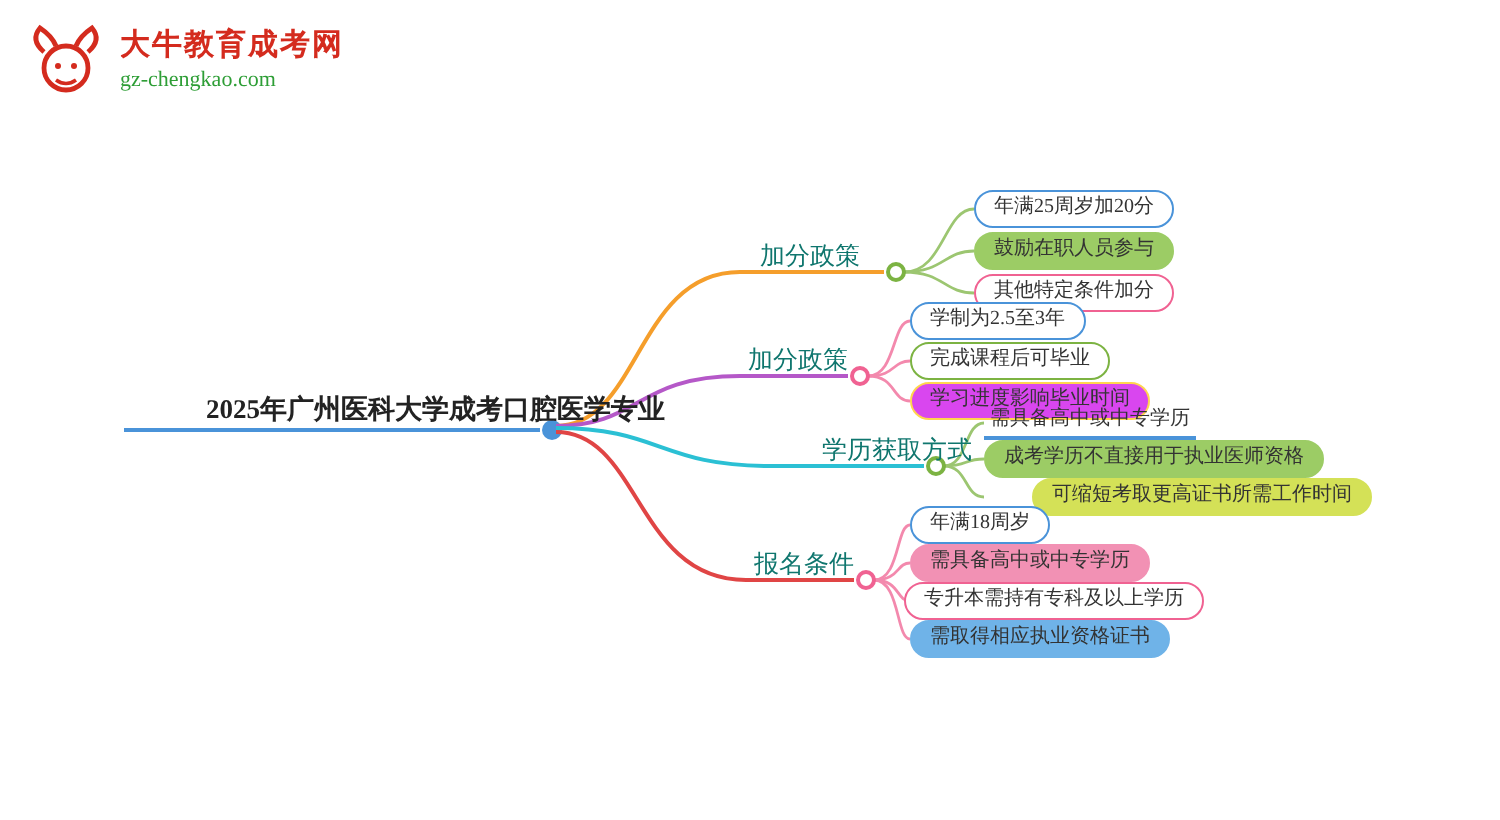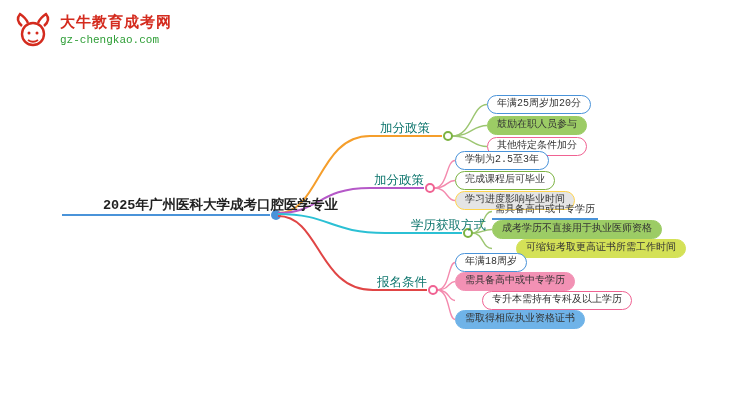--- a/index.html
+++ b/index.html
@@ -1,18 +1,18 @@
 <!DOCTYPE html>
 <html><head>
 <meta charset="utf-8">
 <style>
   html,body{margin:0;padding:0;background:#ffffff;}
   .canvas{
     position:relative;width:750px;height:410px;background:#ffffff;overflow:hidden;
-    font-family:Liberation Mono, monospace;
+    font-family:Liberation Serif, serif;
   }
   .links{position:absolute;left:0;top:0;}
   
   .logo{position:absolute;left:12px;top:10px;display:flex;align-items:center;gap:6px;}
   .logo-name{color:#d42b1e;font-weight:bold;font-size:15px;line-height:19px;letter-spacing:1px;}
   .logo-url{color:#2e9e36;font-size:11px;line-height:15px;}
   
   .central{
     position:absolute;left:62px;top:196px;font-size:13.5px;font-weight:600;color:#222;
     white-space:nowrap;
@@ -22,21 +22,21 @@
   .branch-label{position:absolute;font-size:12.5px;color:#0f766e;white-space:nowrap;}
   
   .node-box{
     position:absolute;box-sizing:border-box;height:19px;line-height:16px;font-size:10px;
     padding:0 9px;border-radius:10px;white-space:nowrap;color:#333;background:#fff;
   }
   .outline-blue {border:1.5px solid #4a93d9;}
   .outline-green{border:1.5px solid #7cb342;}
   .outline-pink {border:1.5px solid #f06292;}
   .fill-green {background:#9ccc65;border:1.5px solid #9ccc65;}
-  .fill-yellow{background:#e5e5e5;border:1.5px solid #ffd54f;}
+  .fill-yellow{background:#d946ef;border:1.5px solid #ffd54f;}
   .fill-lime  {background:#d4e157;border:1.5px solid #d4e157;}
   .fill-pink  {background:#f291b4;border:1.5px solid #f291b4;}
   .fill-blue  {background:#6fb3e8;border:1.5px solid #6fb3e8;}
   .underline-blue{
     border:none;border-bottom:2px solid #4a93d9;border-radius:0;background:transparent;
     padding:0 3px;height:18px;line-height:16px;
   }
 </style>
 </head>
 <body>
@@ -114,16 +114,16 @@
   <div class="node-box outline-blue" style="left:455px;top:151px;">学制为2.5至3年</div>
   <div class="node-box outline-green" style="left:455px;top:171px;">完成课程后可毕业</div>
   <div class="node-box fill-yellow" style="left:455px;top:191px;">学习进度影响毕业时间</div>
 
   <div class="node-box underline-blue" style="left:492px;top:202px;">需具备高中或中专学历</div>
   <div class="node-box fill-green" style="left:492px;top:220px;">成考学历不直接用于执业医师资格</div>
   <div class="node-box fill-lime" style="left:516px;top:239px;">可缩短考取更高证书所需工作时间</div>
 
   <div class="node-box outline-blue" style="left:455px;top:253px;">年满18周岁</div>
   <div class="node-box fill-pink" style="left:455px;top:272px;">需具备高中或中专学历</div>
-  <div class="node-box outline-pink" style="left:482px;top:291px;">专升本需持有专科及以上学历</div>
+  <div class="node-box outline-pink" style="left:452px;top:291px;">专升本需持有专科及以上学历</div>
   <div class="node-box fill-blue" style="left:455px;top:310px;">需取得相应执业资格证书</div>
 
 </div>
 
 </body></html>

